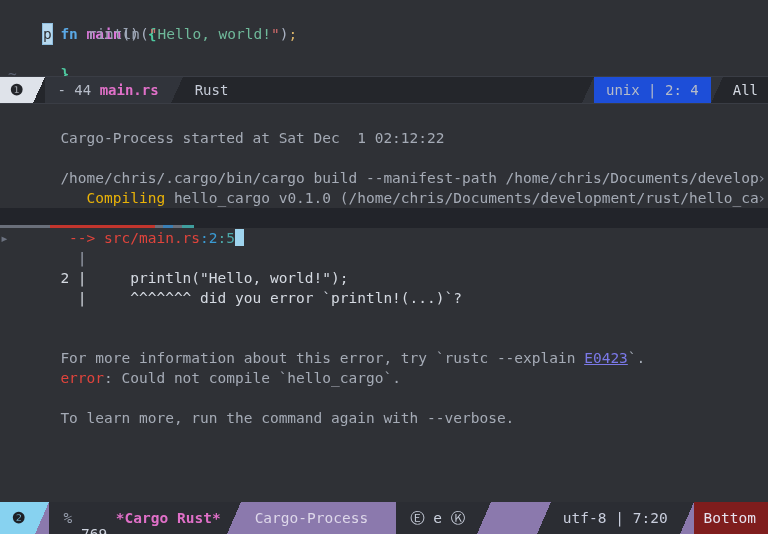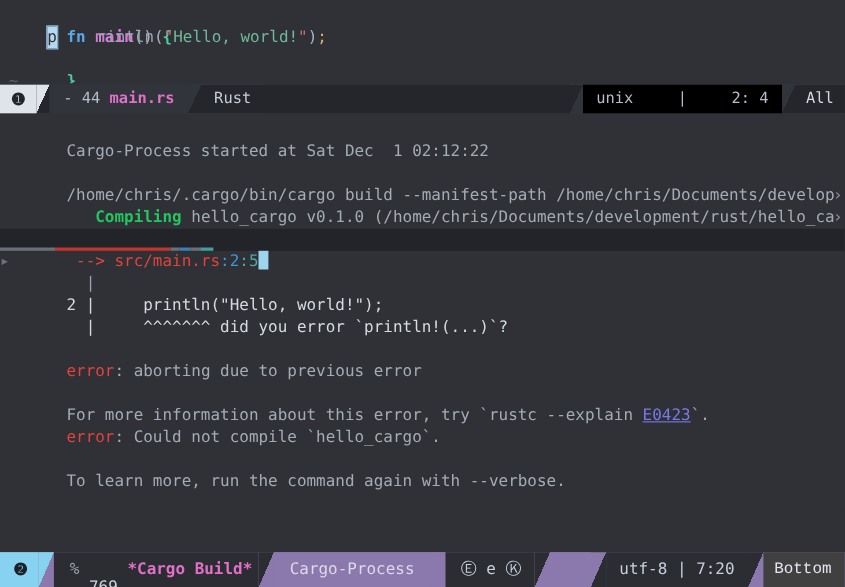--- a/index.html
+++ b/index.html
@@ -98,42 +98,42 @@
     background: linear-gradient(to top left, #31343b 0%, #31343b 50%, transparent 50%);
     align-self: stretch;
   }
   .ml-mid {
     background: #31343b;
     color: #b6bcc8;
   }
   .ml-file { color: #e070c8; font-weight: bold; }
   .ml-mode { color: #c6ccd8; }
   .ml-spacer { flex: 1; background: #24262b; }
-  .ml-right { background: #000000; color: #b6bcc8; gap: 32px; }
+  .ml-right { background: #1d4ed8; color: #b6bcc8; }
   .ml-far { color: #d4d9e2; padding: 0 10px; display:flex; align-items:center; }
 
   
   .output-pane {
     flex: 1;
     background: #2f3136;
     padding: 4px 0 0 0;
     overflow: hidden;
     position: relative;
   }
   .oline {
     white-space: pre;
     padding-left: 8px;
     height: 20px;
     color: #c5cad3;
     position: relative;
   }
   .o-err      { color: #e0443c; }
   .o-code     { color: #7b79e8; text-decoration: underline; }
   .o-gray     { color: #a5abb6; }
-  .o-orange   { color: #22c55e; font-weight: bold; }
+  .o-orange   { color: #eab308; font-weight: normal; }
   .o-arrow    { color: #e0443c; }
   .o-num      { color: #3a9bd4; }
   .o-col      { color: #4ba8a8; }
   .o-pipe     { color: #9aa1ad; }
   .o-white    { color: #d5dae2; }
   .cont-arrow {
     position: absolute;
     right: 2px;
     color: #8d93a0;
   }
@@ -213,26 +213,25 @@
     white-space: pre;
   }
   .sb-spacer { flex: 1; background: #8b79ad; }
   .sb-circ {
     display:flex; align-items:center;
     color: #cbd1de;
     padding: 0 4px;
     letter-spacing: 0px;
   }
   .sb-last {
-    background: #404040;
+    background: #7f1d1d;
     display: flex; align-items: center;
     padding: 0 12px 0 10px;
     color: #e6e2ef;
     white-space: pre;
-    font-family: Liberation Mono, monospace;
   }
 </style>
 </head>
 <body>
 
 <div class="screen">
 
   <div class="editor-pane">
     <div class="code-line">
       <span class="kw">fn</span><span> </span><span class="fnname">main</span><span class="paren">()</span><span> </span><span class="brace">{</span>
@@ -294,42 +293,39 @@
     <div class="oline">
       <span class="o-pipe">  |</span>
     </div>
     <div class="oline">
       <span class="o-white">2 |     println("Hello, world!");</span>
     </div>
     <div class="oline">
       <span class="o-white">  |     ^^^^^^^ did you error `println!(...)`?</span>
     </div>
     <div class="oline">&nbsp;</div>
-    <div class="oline">
-      <span class="o-err">error</span><span class="o-gray">: aborting due to previous error</span>
-    </div>
     <div class="oline">&nbsp;</div>
     <div class="oline">
       <span class="o-gray">For more information about this error, try `rustc --explain </span><span class="o-code">E0423</span><span class="o-gray">`.</span>
     </div>
     <div class="oline">
       <span class="o-err">error</span><span class="o-gray">: Could not compile `hello_cargo`.</span>
     </div>
     <div class="oline">&nbsp;</div>
     <div class="oline">
       <span class="o-gray">To learn more, run the command again with --verbose.</span>
     </div>
     <div class="oline">&nbsp;</div>
   </div>
 
   <div class="statusbar">
     <div class="sb-badge">❷</div>
     <div class="sb-arrow-badge"></div>
     <div class="sb-dark">
-      <span class="sb-pct">%</span><span> </span><span class="sb-count">769</span><span> </span><span class="sb-buf">*Cargo Build*</span>
+      <span class="sb-pct">%</span><span> </span><span class="sb-count">769</span><span> </span><span class="sb-buf">*Cargo Rust*</span>
     </div>
     <div class="sb-arrow-dark-r"></div>
     <div class="sb-purple">
       <span>Cargo-Process</span>
     </div>
     <div class="sb-arrow-dark-r" style="background: linear-gradient(to bottom right, #8b79ad 0%, #8b79ad 50%, transparent 50%);"></div>
     <div class="sb-dark" style="padding:0 8px 0 10px">
       <span class="sb-circ">Ⓔ e Ⓚ</span>
     </div>
     <div class="sb-arrow-dark-r"></div>

